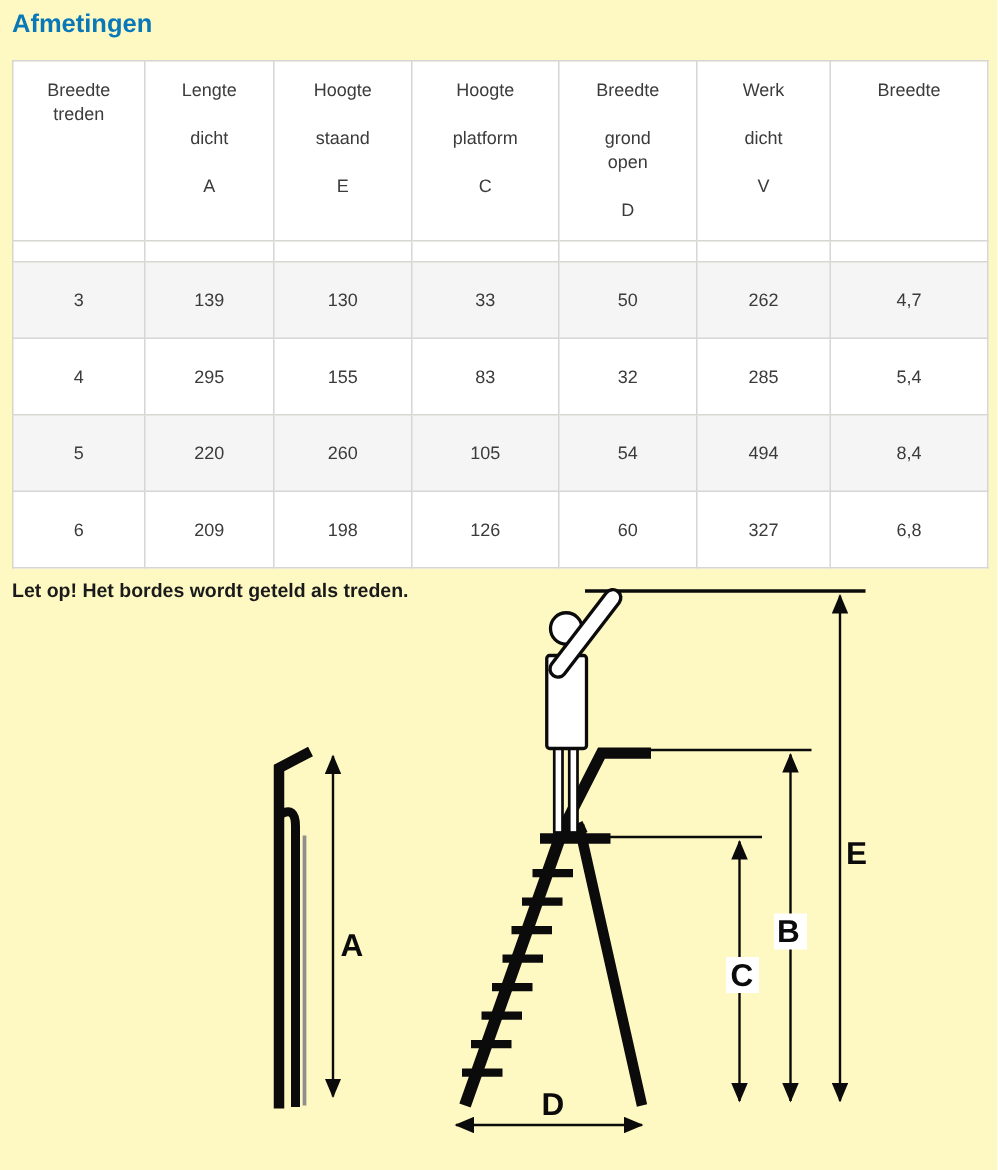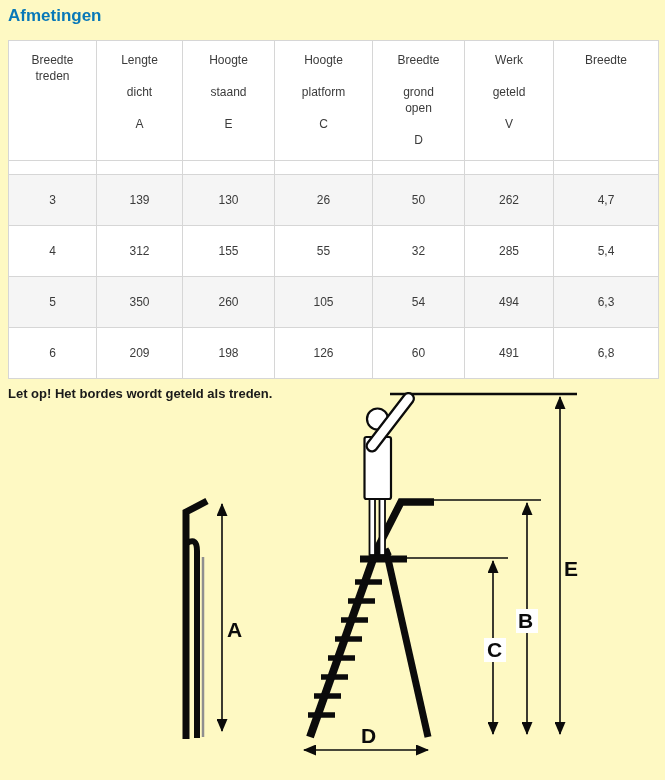--- a/index.html
+++ b/index.html
@@ -100,70 +100,70 @@
 
 C</th>
         <th>Breedte
 
 grond
 open
 
 D</th>
         <th>Werk
 
-geteld
+dicht
 
 V</th>
         <th>Breedte</th>
       </tr>
     </thead>
     <tbody>
       <tr class="spacer">
         <td></td>
         <td></td>
         <td></td>
         <td></td>
         <td></td>
         <td></td>
         <td></td>
       </tr>
       <tr class="data stripe">
         <td>3</td>
         <td>139</td>
         <td>130</td>
-        <td>26</td>
+        <td>33</td>
         <td>50</td>
         <td>262</td>
         <td>4,7</td>
       </tr>
       <tr class="data">
         <td>4</td>
-        <td>312</td>
+        <td>295</td>
         <td>155</td>
-        <td>55</td>
+        <td>83</td>
         <td>32</td>
         <td>285</td>
         <td>5,4</td>
       </tr>
       <tr class="data stripe">
         <td>5</td>
-        <td>350</td>
+        <td>220</td>
         <td>260</td>
         <td>105</td>
         <td>54</td>
         <td>494</td>
-        <td>6,3</td>
+        <td>8,4</td>
       </tr>
       <tr class="data">
         <td>6</td>
         <td>209</td>
         <td>198</td>
         <td>126</td>
         <td>60</td>
-        <td>491</td>
+        <td>327</td>
         <td>6,8</td>
       </tr>
     </tbody>
   </table>
 
   <div class="note">Let op! Het bordes wordt geteld als treden.</div>
 
   <div class="figure">
     <svg width="665" height="395" viewBox="0 0 665 395">
       <defs>

